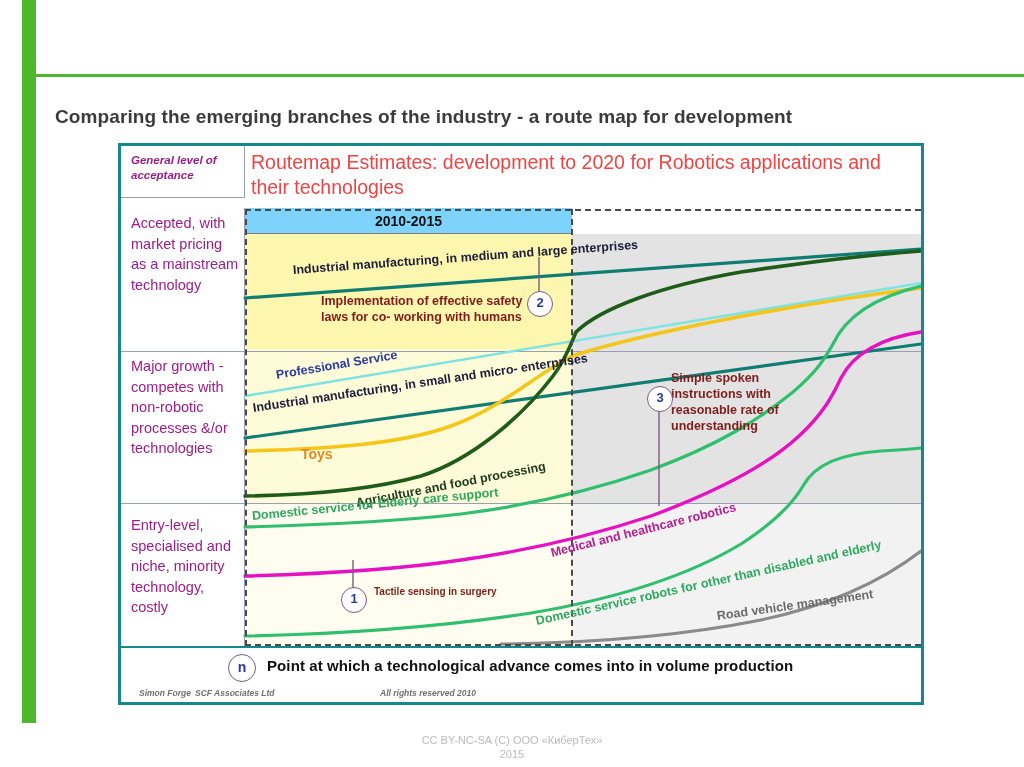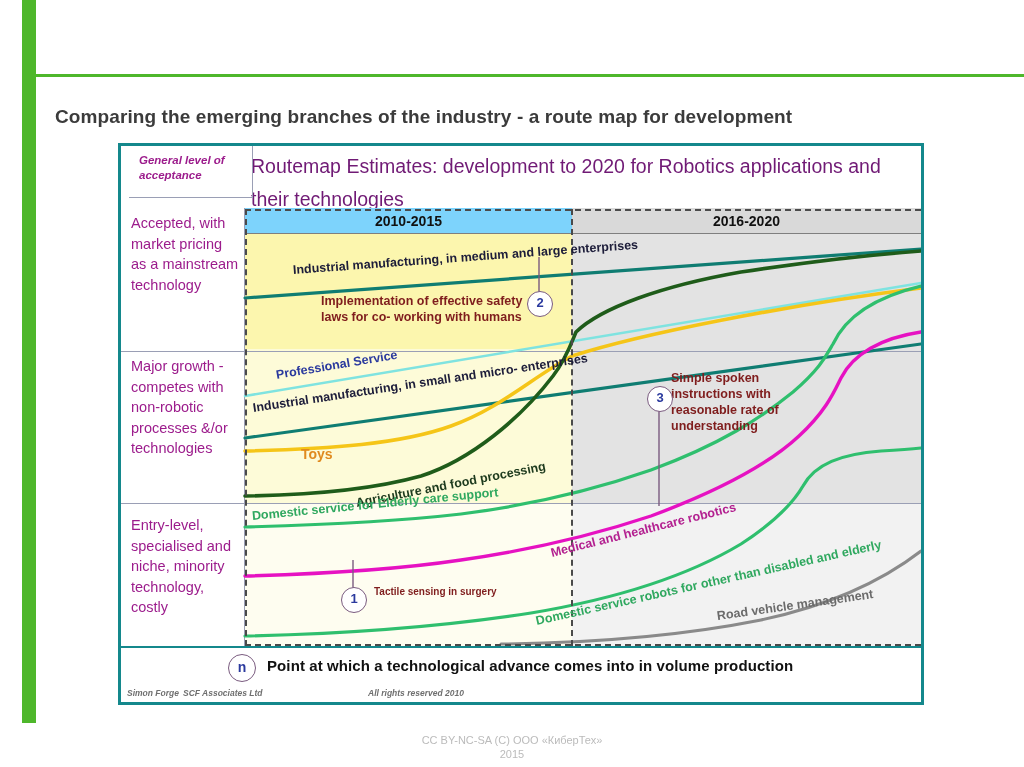--- a/index.html
+++ b/index.html
@@ -74,40 +74,40 @@
   }
   #fig-inner {
     position: absolute;
     left: 0; top: 0;
     width: 800px; height: 556px;
   }
 
   
   .hdr-cell {
     position: absolute;
-    left: 8px; top: 0;
+    left: 0; top: 0;
     width: 124px; height: 52px;
     border-right: 1px solid #9a9fb5;
     border-bottom: 1px solid #9a9fb5;
     box-sizing: border-box;
     padding: 7px 6px 8px 10px;
     color: #9c1c8c;
     font-size: 11.5px;
     font-weight: 700;
     font-style: italic;
     line-height: 14.5px;
     font-family: "Liberation Sans", sans-serif;
   }
   .fig-title {
     position: absolute;
     left: 130px; top: 4px;
     width: 660px;
-    color: #701a75;
+    color: #ef4444;
     font-size: 19.5px;
-    line-height: 33px;
+    line-height: 25px;
     font-family: "Liberation Sans", sans-serif;
   }
 
   
   .period-band {
     position: absolute;
     top: 62px; height: 26px;
     box-sizing: border-box;
     text-align: center;
     font-size: 14px;
@@ -247,20 +247,21 @@
   }
   .credit {
     position: absolute;
     top: 40px;
     font-size: 8.5px;
     font-style: italic;
     font-weight: 700;
     color: #6f6f6f;
     white-space: nowrap;
     font-family: "Liberation Sans", sans-serif;
+    margin-left: 12px;
   }
   #credit-1 { left: 6px; }
   #credit-2 { left: 62px; }
   #credit-3 { left: 247px; }
 </style>
 </head>
 <body>
 
 <div id="slide">
 
@@ -275,21 +276,20 @@
       <div class="plot-bg" id="bg-right"></div>
       <div id="bg-left-strong" style="position:absolute;"></div>
       <div id="bg-left-low" style="position:absolute;"></div>
       <div id="bg-right-low" style="position:absolute;"></div>
 
       <div class="fig-title">Routemap Estimates: development to 2020 for Robotics applications and their technologies</div>
 
       <div class="hdr-cell">General level of acceptance</div>
 
       <div class="period-band" id="band-a">2010-2015</div>
-      <div class="period-band" id="band-b">2016-2020</div>
 
       <div class="rowlabel" id="row-1">Accepted, with market pricing as a mainstream technology</div>
       <div class="rowlabel" id="row-2">Major growth -competes with non-robotic processes &amp;/or technologies</div>
       <div class="rowlabel" id="row-3">Entry-level, specialised and niche, minority technology, costly</div>
 
       <div class="hdivider" id="hd-1"></div>
       <div class="hdivider" id="hd-2"></div>
       <div class="hdivider" id="hd-3"></div>
 
       <svg id="curves" viewBox="0 0 800 556" preserveAspectRatio="none">

